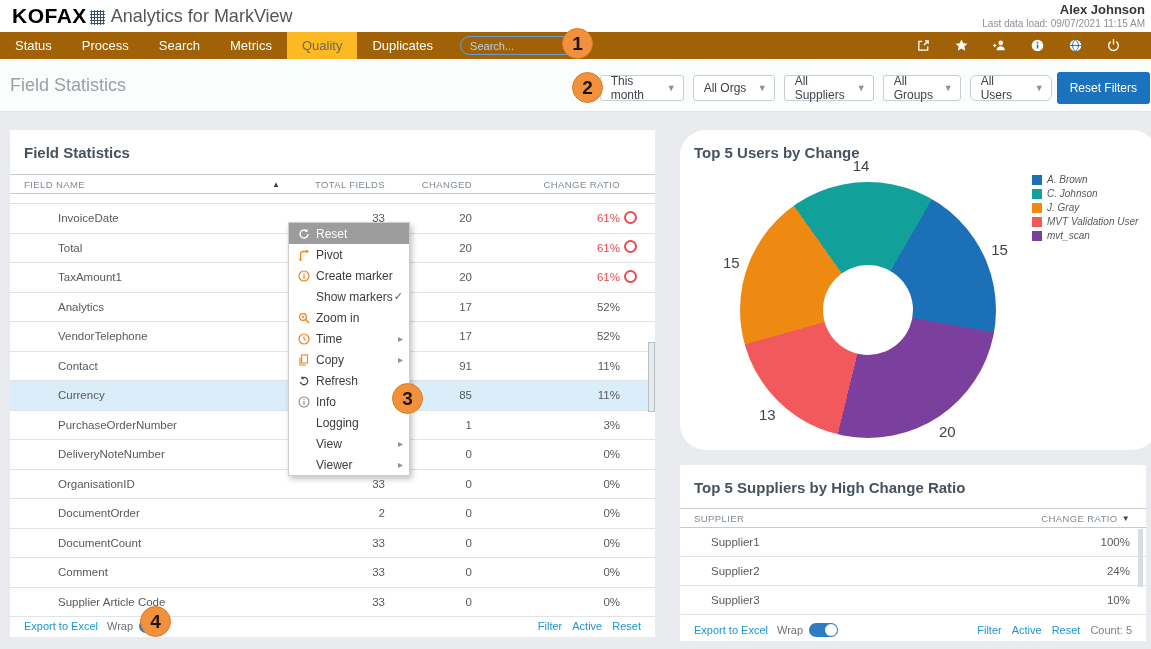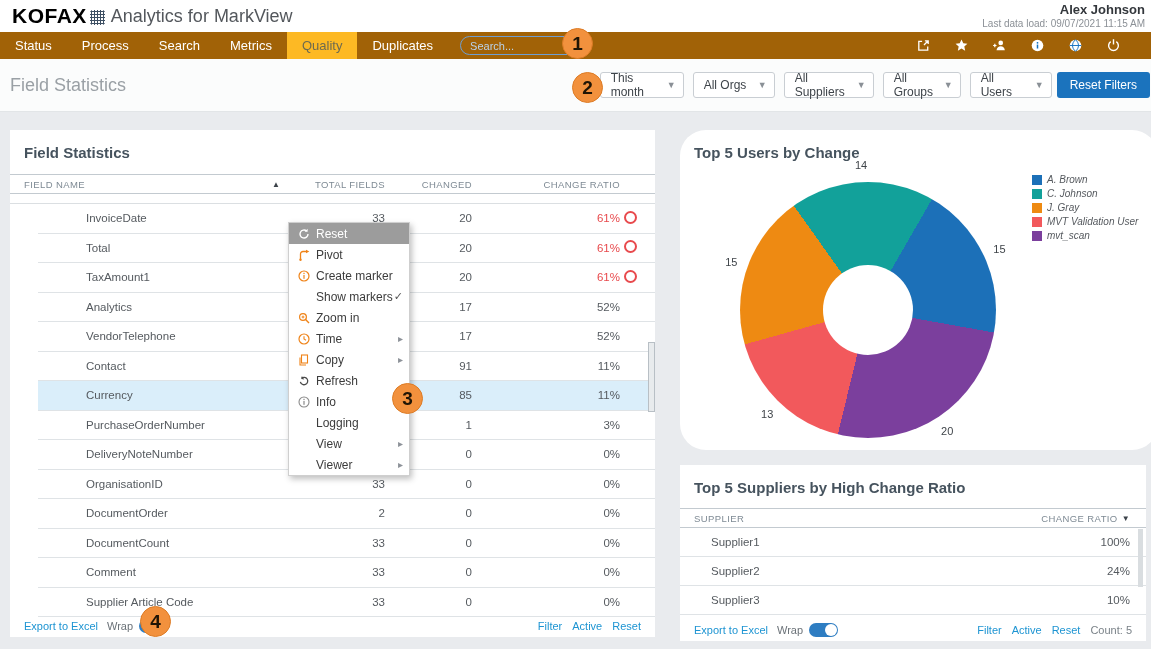--- a/index.html
+++ b/index.html
@@ -35,39 +35,39 @@
 
   
   .filterbar { position:absolute; left:0; top:59px; width:1151px; height:53px; background:#fbfcfc;
     border-bottom:1px solid #e2e5e7; }
   .page-title { position:absolute; left:10px; top:16px; font-size:18px; color:#9aa0a5; }
   .filters { position:absolute; right:0; top:13px; display:flex; align-items:center; gap:5px; }
   .dropdown { height:26px; background:#fff; border:1px solid #c9ced3; border-radius:3px;
     display:flex; align-items:center; justify-content:space-between; font-size:12px; color:#3e444a;
     padding:0 7px 0 10px; cursor:pointer; }
   .dropdown .caret { color:#8a9096; font-size:9px; margin-left:8px; }
-  .reset-filters { height:26px; background:#1b73bd; color:#fff; border:none; border-radius:3px;
+  .reset-filters { height:32px; background:#1b73bd; color:#fff; border:none; border-radius:3px;
     font-size:12px; padding:0 13px; margin-right:1px; cursor:pointer; font-family:"Liberation Sans",sans-serif; }
 
   
   .panel { position:absolute; background:#fff; }
   .panel-title { padding:14px 0 0 14px; font-size:15px; font-weight:700; color:#46535e; }
 
   
   #panel-fields { left:10px; top:130px; width:645px; height:507px; }
   .grid-head { margin-top:13px; height:20px; display:grid;
     grid-template-columns:1fr 90px 87px 148px 18px; align-items:center;
     padding:0 17px 0 14px; border-top:1px solid #c3cad0; border-bottom:1px solid #c3cad0;
     font-size:9.5px; color:#7e8a94; letter-spacing:.4px; position:relative; }
   .grid-head .num { text-align:right; }
   .sort-caret { position:absolute; left:262px; top:5px; font-size:8px; color:#3c434a; }
   .grid-spacer { height:10px; border-bottom:1px solid #dbdfe2; }
   .t-row { height:29.5px; display:grid; grid-template-columns:1fr 90px 87px 148px 18px;
     align-items:center; padding:0 17px 0 14px; border-bottom:1px solid #dfe3e6;
-    font-size:11.5px; color:#555a5f; cursor:pointer;margin-left:28px; }
+    font-size:11.5px; color:#555a5f; cursor:pointer; }
   .t-row .fname { padding-left:34px; }
   .t-row .num { text-align:right; }
   .t-row.selected { background:#daeefa; }
   .t-row .ratio.alert { color:#e84a4d; }
   .alert-circle { width:13px; height:13px; border:2px solid #e84a4d; border-radius:50%;
     margin-left:4px; display:inline-block; }
   .panel-footer { position:absolute; left:0; bottom:0; right:0; height:22px; display:flex;
     align-items:center; padding:0 14px; font-size:11px; }
   .link { color:#1d94d2; cursor:pointer; }
   .wrap-label { color:#6b7278; margin-left:9px; }
@@ -88,21 +88,21 @@
   .ctx-item .ic { width:15px; display:flex; justify-content:center; margin-right:5px; flex:none; }
   .ctx-item .adorn { margin-left:auto; color:#8d9299; font-size:10px; }
   .ctx-item .adorn.chk { color:#555; font-size:11px; }
 
   
   #panel-users { left:680px; top:130px; width:478px; height:320px;border-radius:26px; }
   .donut-wrap { position:absolute; left:0; top:30px; right:0; bottom:0; }
   .donut { position:absolute; left:60px; top:22px; width:256px; height:256px; border-radius:50%; }
   .donut .hole { position:absolute; left:83px; top:83px; width:90px; height:90px; background:#fff;
     border-radius:50%; }
-  .slice-label { position:absolute; font-size:11px; color:#3f4449; transform:translate(-50%,-50%); }
+  .slice-label { position:absolute; font-size:15px; color:#3f4449; transform:translate(-50%,-50%); }
   .legend { position:absolute; left:352px; top:14px; }
   .legend-item { display:flex; align-items:center; margin-bottom:3px; cursor:pointer;font-style:italic; }
   .legend-item .sw { width:10px; height:10px; margin-right:5px; flex:none; }
   .legend-item .lt { font-size:10px; color:#55595e; white-space:nowrap; }
 
   
   #panel-suppliers { left:680px; top:465px; width:466px; height:176px; }
   .sup-head { margin-top:12px; height:20px; display:flex; align-items:center;
     justify-content:space-between; padding:0 16px 0 14px;
     border-top:1px solid #c3cad0; border-bottom:1px solid #c3cad0;
@@ -207,21 +207,21 @@
             <span class="caret">▼</span>
           </div>
           <div class="dropdown" style="width: 90px;">
             <span>All Suppliers</span>
             <span class="caret">▼</span>
           </div>
           <div class="dropdown" style="width: 78px;">
             <span>All Groups</span>
             <span class="caret">▼</span>
           </div>
-          <div class="dropdown" style="width: 82px;">
+          <div class="dropdown" style="width: 82px; border-radius: 6px;">
             <span>All Users</span>
             <span class="caret">▼</span>
           </div>
         </span>
       <button class="reset-filters">Reset Filters</button>
     </div>
   </div>
 
   <div class="panel" id="panel-fields">
     <div class="panel-title">Field Statistics</div>

